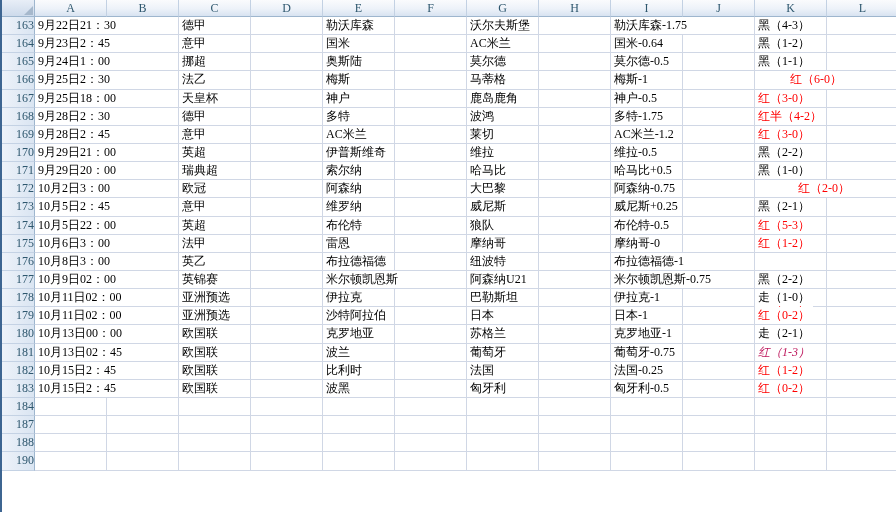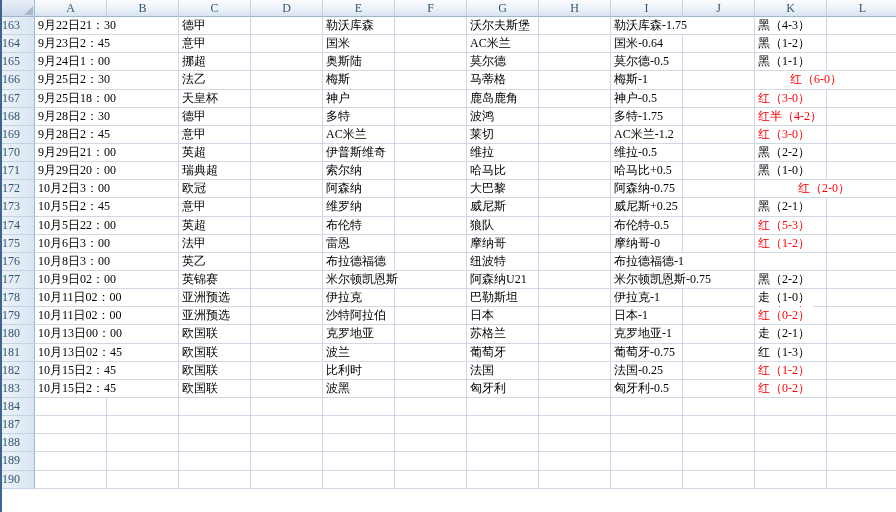--- a/index.html
+++ b/index.html
@@ -40,21 +40,21 @@
     font-size:12px;
   }
   .row{display:flex;height:18.15px;}
   .rowhdr{
     width:33px;min-width:33px;
     box-sizing:border-box;
     background:linear-gradient(to right,#EDF2F9,#DAE5F2);
     border-right:1px solid #9EB6CE;
     border-bottom:1px solid #C4D2E4;
     color:#2E576E;
-    text-align:left;
+    text-align:right;
     line-height:17px;
     font-size:12px;
   }
   .cell{
     width:72px;min-width:72px;
     box-sizing:border-box;
     border-right:1px solid #D0D7E5;
     border-bottom:1px solid #D0D7E5;
     position:relative;
   }
@@ -594,21 +594,21 @@
         <div class="cell"></div>
         <div class="cell">
           <span class="t">葡萄牙</span>
         </div>
         <div class="cell"></div>
         <div class="cell">
           <span class="t">葡萄牙-0.75</span>
         </div>
         <div class="cell"></div>
         <div class="cell">
-          <span class="t" style="color: #000000;">红（1-3）</span>
+          <span class="t" style="color: #be185d; font-style: italic;">红（1-3）</span>
         </div>
         <div class="cell"></div>
       </div>
       <div class="row">
         <div class="rowhdr">182</div>
         <div class="cell">
           <span class="t">10月15日2：45</span>
         </div>
         <div class="cell"></div>
         <div class="cell">
@@ -684,35 +684,20 @@
         <div class="cell"></div>
         <div class="cell"></div>
         <div class="cell"></div>
         <div class="cell"></div>
         <div class="cell"></div>
         <div class="cell"></div>
         <div class="cell"></div>
       </div>
       <div class="row">
         <div class="rowhdr">188</div>
-        <div class="cell"></div>
-        <div class="cell"></div>
-        <div class="cell"></div>
-        <div class="cell"></div>
-        <div class="cell"></div>
-        <div class="cell"></div>
-        <div class="cell"></div>
-        <div class="cell"></div>
-        <div class="cell"></div>
-        <div class="cell"></div>
-        <div class="cell"></div>
-        <div class="cell"></div>
-      </div>
-      <div class="row">
-        <div class="rowhdr">189</div>
         <div class="cell"></div>
         <div class="cell"></div>
         <div class="cell"></div>
         <div class="cell"></div>
         <div class="cell"></div>
         <div class="cell"></div>
         <div class="cell"></div>
         <div class="cell"></div>
         <div class="cell"></div>
         <div class="cell"></div>

